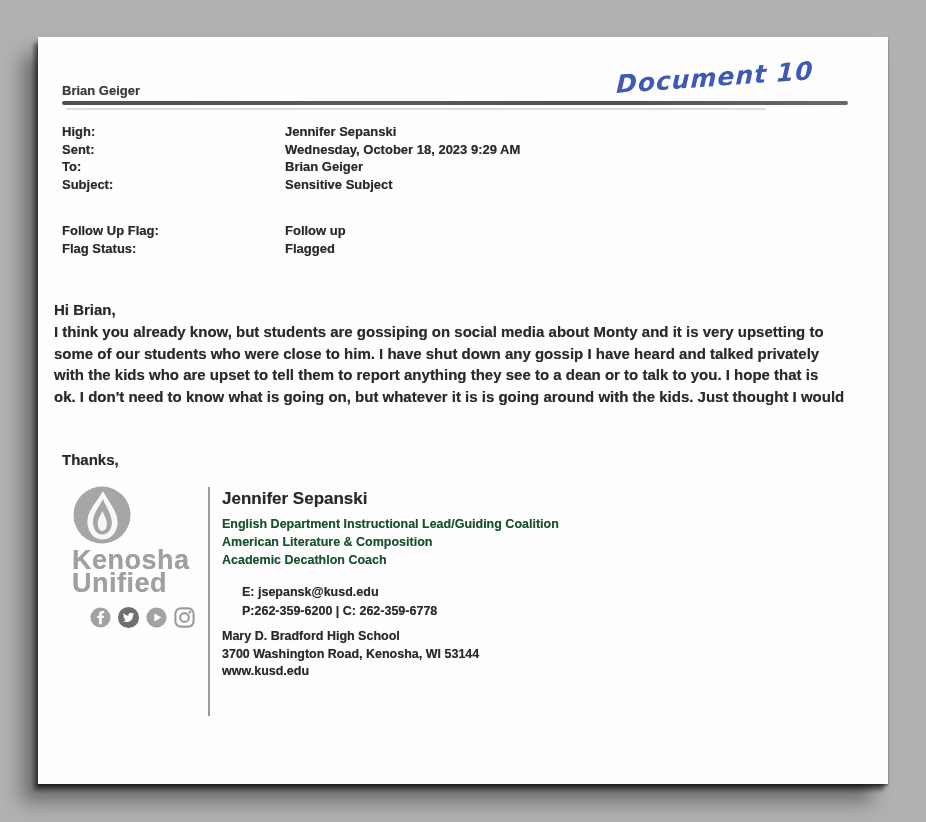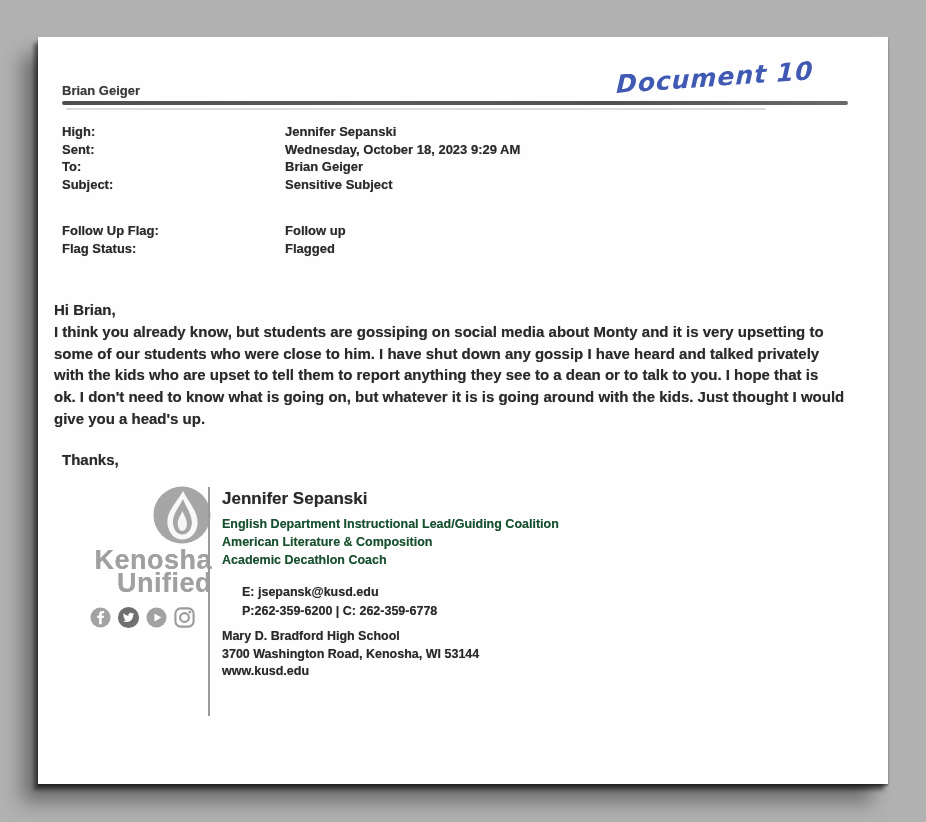--- a/index.html
+++ b/index.html
@@ -65,21 +65,21 @@
 
   .body-text { position: absolute; left: 16px; top: 262px; width: 832px; }
   .body-line { font-size: 15px; font-weight: 600; line-height: 21.8px; }
   .greeting { margin-bottom: 0; }
 
   .closing { position: absolute; left: 24px; top: 414px; font-size: 15px; font-weight: 700; }
 
   
   .logo-block {
     position: absolute; left: 34px; top: 448px;
-    width: 140px; text-align: right;
+    width: 140px; text-align: left;
   }
   .flame-wrap { display: inline-block; }
   .org-name {
     font-size: 27px; font-weight: 700; line-height: 23px;
     color: #a0a0a0; letter-spacing: 0.5px;
     text-shadow: 0 0 0.6px rgba(150,150,150,0.7);
   }
   .social-row {
     margin-top: 11px;
     display: flex; justify-content: center; gap: 5px;
@@ -140,21 +140,20 @@
         <span class="meta-value">Flagged</span>
       </div>
     </div>
 
     <div class="body-text ink">
       <div class="body-line greeting">Hi Brian,</div>
       <div class="body-line">I think you already know, but students are gossiping on social media about Monty and it is very upsetting to</div>
       <div class="body-line">some of our students who were close to him. I have shut down any gossip I have heard and talked privately</div>
       <div class="body-line">with the kids who are upset to tell them to report anything they see to a dean or to talk to you. I hope that is</div>
       <div class="body-line">ok. I don't need to know what is going on, but whatever it is is going around with the kids. Just thought I would</div>
-      <div class="body-line">give you a head's up.</div>
     </div>
 
     <div class="closing ink">Thanks,</div>
 
     <div class="logo-block">
       <span class="flame-wrap">
         <svg width="60" height="60" viewBox="0 0 60 60" aria-hidden="true">
           <circle cx="30" cy="30" r="28.5" fill="#a6a6a6"></circle>
           <path d="M31 6 C26 16 14 26 15.5 39 C16.5 48 22.5 54.5 30 54.5 C38 54.5 44.5 48.5 45.5 39.5 C46.8 27.5 36.5 17 31 6 Z" fill="#ffffff" opacity="0.92"></path>
           <path d="M31 14 C27.5 21.5 20 29.5 21 38.5 C21.8 45.5 25.5 49.5 30.3 49.5 C35.2 49.5 39.3 45.3 39.8 38.8 C40.5 30.5 34 22 31 14 Z" fill="#a6a6a6"></path>

